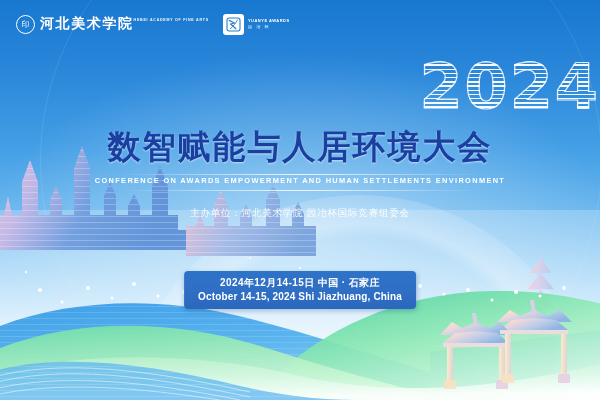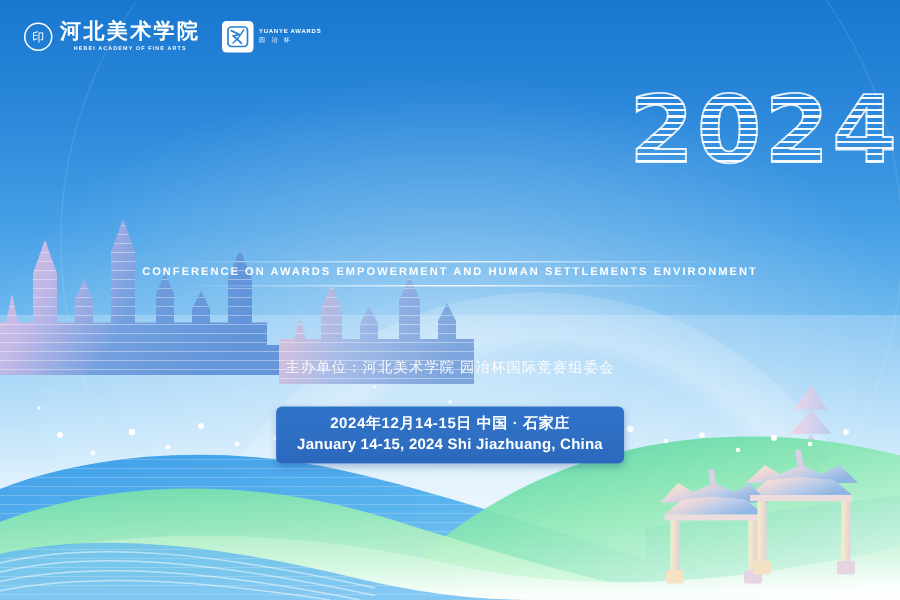--- a/index.html
+++ b/index.html
@@ -42,21 +42,21 @@
   }
   .logo1 .cn{
     font-family:"Liberation Serif","DejaVu Serif",serif;
     color:#fff;font-size:14px;letter-spacing:1.6px;font-weight:700;
     white-space:nowrap;line-height:1.05;
   }
   .logo1 .en{
     color:#fff;font-size:3.6px;letter-spacing:.75px;white-space:nowrap;
     text-align:center;margin-top:1px;opacity:.95;font-weight:700;
   }
-  .logo1 .stack{display:flex;flex-direction:column;}
+  .logo1 .stack{display:flex;flex-direction:row;}
   .logo2{display:flex;align-items:center;gap:4px;}
   .logo2 .mark{
     width:21px;height:21px;background:#fff;border-radius:3px;
     display:flex;align-items:center;justify-content:center;
   }
   .logo2 .mark svg{display:block;}
   .logo2 .txt{display:flex;flex-direction:column;gap:1px;}
   .logo2 .t1{color:#fff;font-size:4px;font-weight:700;letter-spacing:.5px;white-space:nowrap;line-height:1.2;}
   .logo2 .t2{color:#fff;font-size:4px;letter-spacing:1.6px;white-space:nowrap;line-height:1.2;}
 
@@ -90,22 +90,21 @@
   .rule.bot{top:190px;}
   .title-en{
     position:absolute;left:0;right:0;top:176px;text-align:center;z-index:30;
     color:#ffffff;font-size:7.4px;letter-spacing:1.35px;font-weight:600;
     white-space:nowrap;
   }
   .organizer{
     position:absolute;left:0;right:0;top:207px;text-align:center;z-index:30;
     color:rgba(255,255,255,.92);font-size:9.5px;letter-spacing:.8px;
     white-space:nowrap;
-    font-family:Liberation Serif, serif;
-    margin-top:32px;
+    font-family:Liberation Sans, sans-serif;
   }
 
   
   .date-badge{
     position:absolute;left:50%;top:271px;transform:translateX(-50%);
     z-index:35;
     background:linear-gradient(180deg,#2e73c8 0%,#2f6fc4 50%,#2a68bd 100%);
     border-radius:4px;
     padding:5px 14px 6px 14px;
     text-align:center;color:#fff;
@@ -355,23 +354,24 @@
 
       <rect x="444" y="380" width="12" height="9" rx="1.5" fill="#f7e2c5"></rect>
       <rect x="496" y="380" width="12" height="9" rx="1.5" fill="#e7d3e2"></rect>
       <rect x="502" y="374" width="12" height="9" rx="1.5" fill="#f7e2c5"></rect>
       <rect x="558" y="374" width="12" height="9" rx="1.5" fill="#e7d3e2"></rect>
     </g>
   </svg>
 
   <div class="year">2024</div>
 
+  <div class="title-cn">数智赋能与人居环境大会</div>
   <div class="rule top"></div>
   <div class="title-en">CONFERENCE ON AWARDS EMPOWERMENT AND HUMAN SETTLEMENTS ENVIRONMENT</div>
   <div class="rule bot"></div>
   <div class="organizer">主办单位：河北美术学院  园冶杯国际竞赛组委会</div>
 
   <div class="date-badge">
     <div class="date-cn">2024年12月14-15日  中国 · 石家庄</div>
-    <div class="date-en">January 14-15, 2024 Shi Jiazhuang, China</div>
+    <div class="date-en">October 14-15, 2024 Shi Jiazhuang, China</div>
   </div>
 
 </div>
 
 </body></html>

